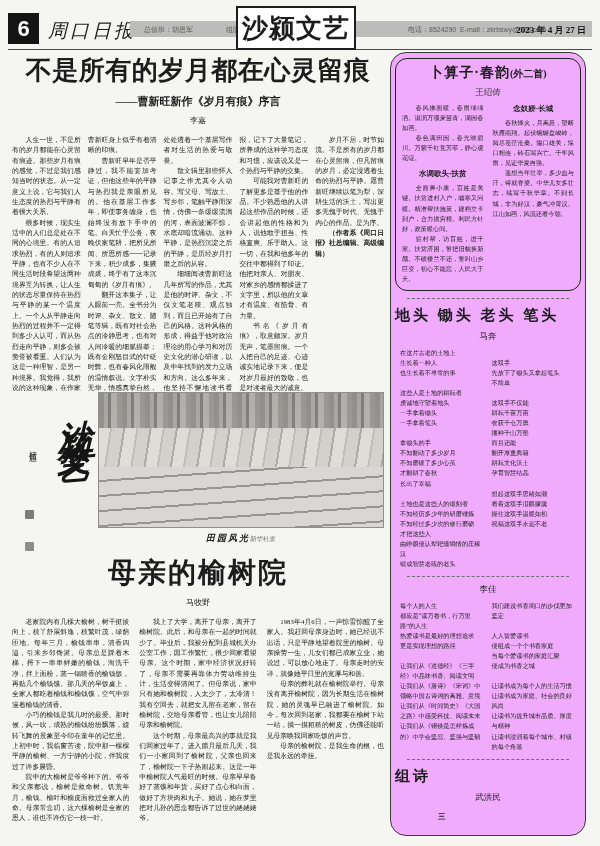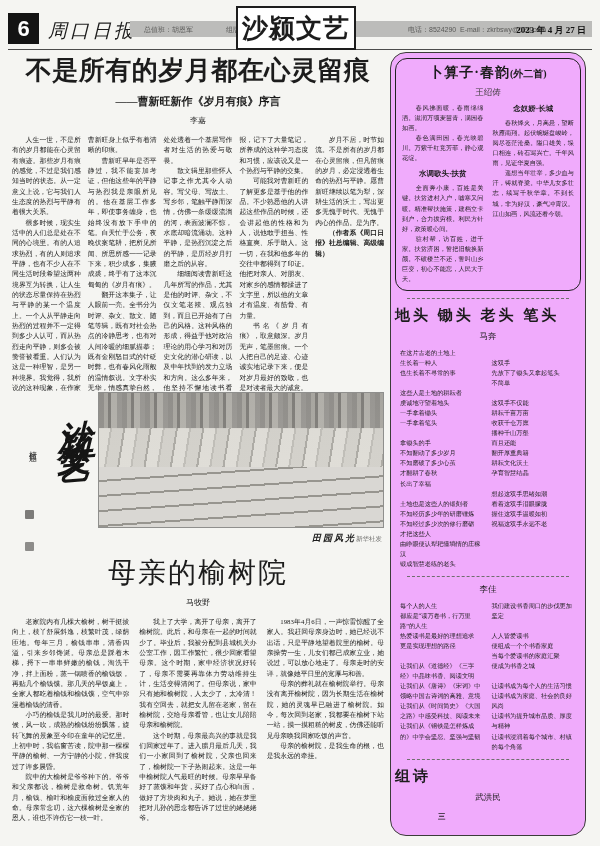--- a/index.html
+++ b/index.html
@@ -40,26 +40,26 @@
   .photo-img{height:134px;border:1px solid #8f8f8d;position:relative;overflow:hidden;
              background:linear-gradient(180deg,#b3b1ad 0%,#c6c4bf 20%,#d5d3cd 45%,#dddbd5 65%,#cfcdc7 85%,#c2c0ba 100%);}
   .ph-top{position:absolute;left:0;top:0;right:0;height:27%;
           background:repeating-linear-gradient(90deg,#8a8884 0 5px,#a5a39d 5px 9px,#767470 9px 12px,#b0aea8 12px 18px,#93918d 18px 23px);
           opacity:.85;}
   .ph-mid{position:absolute;left:0;top:26%;right:0;height:30%;
           background:repeating-linear-gradient(99deg,#e0ded8 0 11px,#bebcb6 11px 13px,#d3d1cb 13px 24px,#a9a7a1 24px 26px);opacity:.9;}
   .ph-low{position:absolute;left:0;top:55%;right:0;bottom:0;
           background:repeating-linear-gradient(176deg,#d9d7d3 0 13px,#97958f 13px 15px),
                      repeating-linear-gradient(92deg,rgba(120,118,114,.35) 0 2px,rgba(0,0,0,0) 2px 34px);}
-  .caption-row{display:flex;justify-content:flex-end;align-items:baseline;margin-top:4px;padding:0 2px;}
+  .caption-row{display:flex;justify-content:center;align-items:baseline;margin-top:4px;padding:0 2px;}
   .caption{font-size:9px;font-weight:bold;font-style:italic;letter-spacing:2px;}
   .credit{font-size:6.5px;color:#6e6e6c;}
   
   .second{position:absolute;left:12px;top:554px;width:372px;}
-  .second h2{margin:0;font-size:28px;font-weight:400;text-align:center;letter-spacing:2px;}
+  .second h2{margin:0;font-size:28px;font-weight:700;text-align:center;letter-spacing:2px;}
   .second .byline{margin-top:5px;text-align:center;font-size:8px;}
   .cols3{margin-top:9px;height:222px;column-count:3;column-gap:10px;column-fill:auto;
          font-size:6.8px;line-height:1.52;text-align:justify;overflow:hidden;}
   
   .panel{position:absolute;left:390px;top:52px;width:196px;height:784px;border:1.5px solid #3c3c3a;
          border-radius:16px;background:#f0abfc;padding:5px 4px;box-sizing:border-box;overflow:hidden;}
   .poem-box{border:1.5px solid #222;border-radius:12px;padding:5px 6px 6px;}
   .pb-title{text-align:center;font-size:14px;font-weight:bold;letter-spacing:1px;white-space:nowrap;}
   .pb-title .note{font-size:10px;letter-spacing:0;}
   .pb-author{text-align:center;font-size:8.5px;color:#3a3a38;margin:5px 0 4px;}

